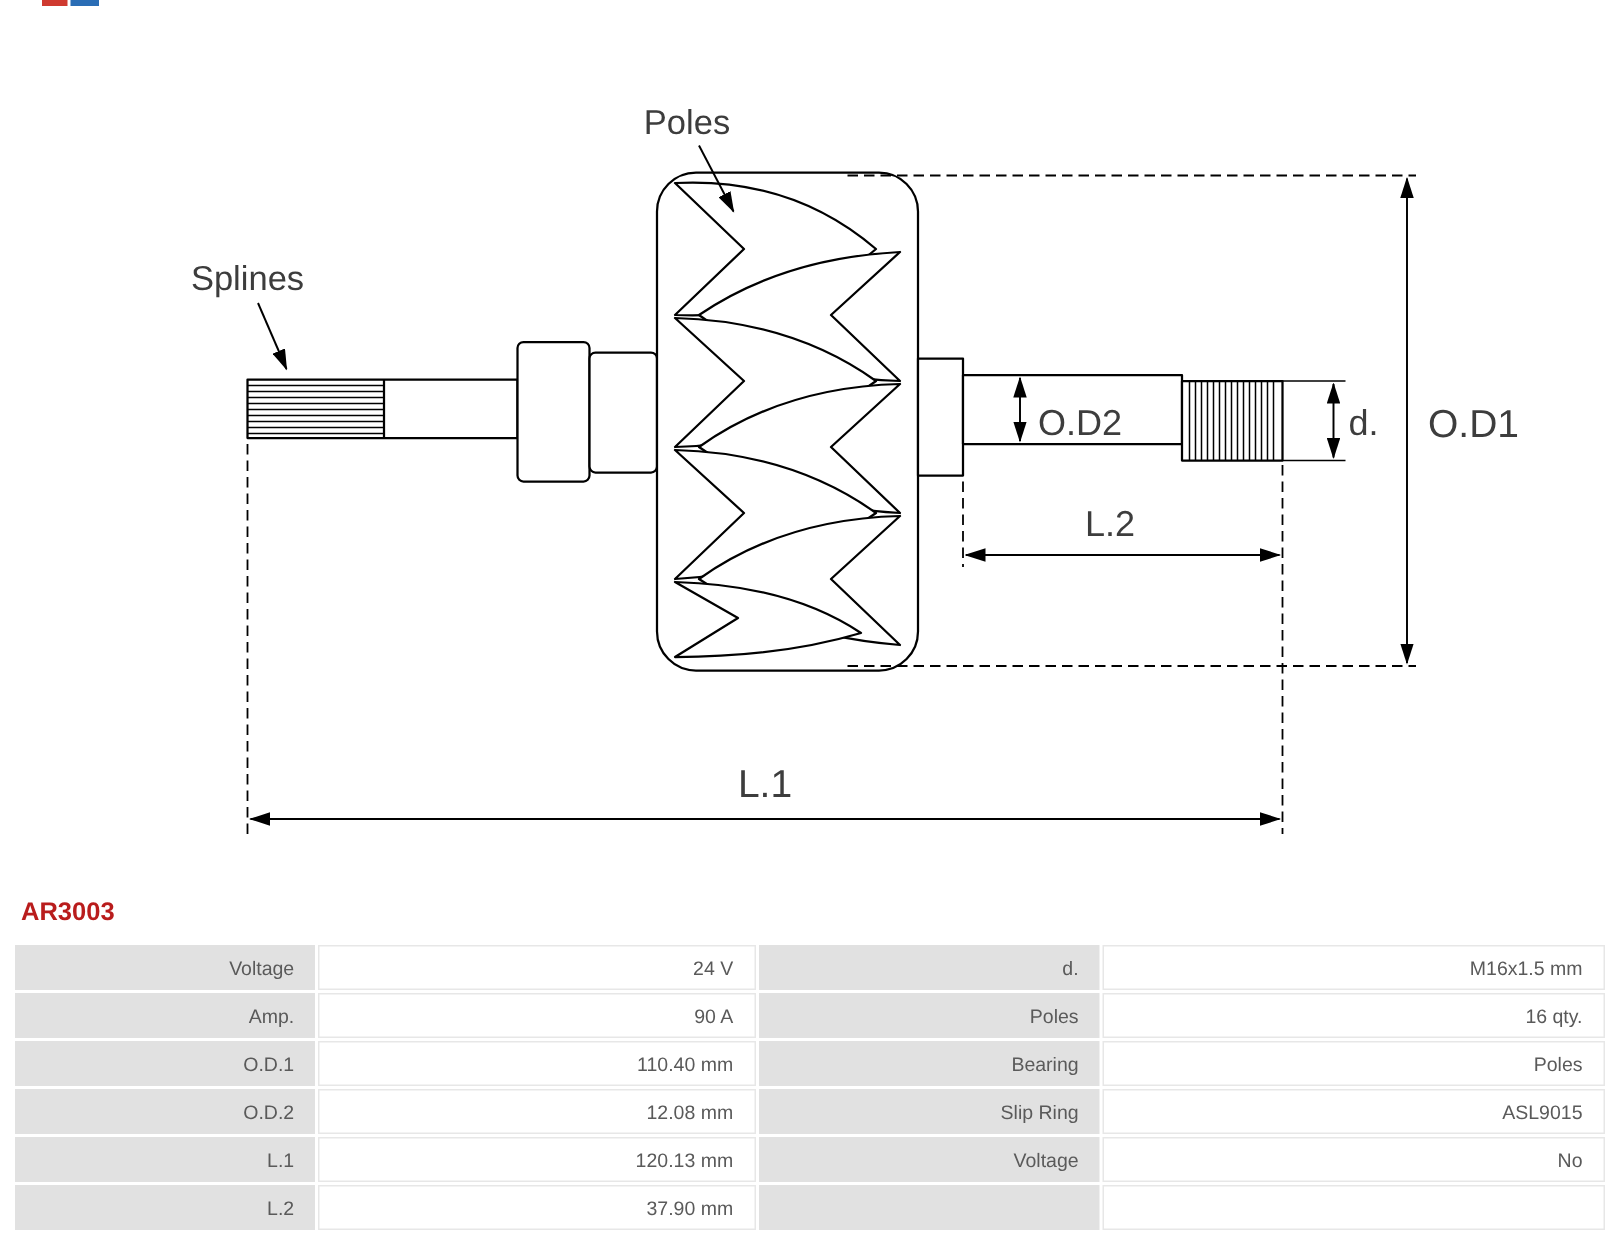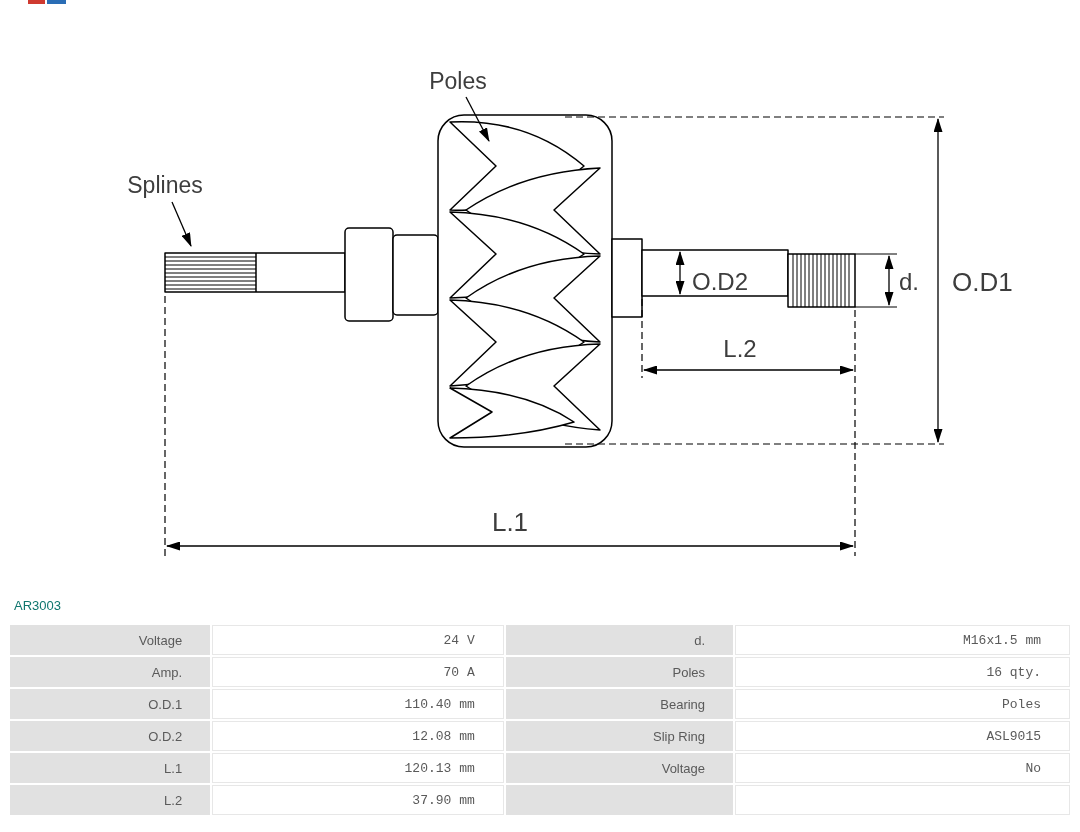--- a/index.html
+++ b/index.html
@@ -4,43 +4,43 @@
 <style>
   html,body{margin:0;padding:0;background:#fff;}
   body{
     width:1080px;height:832px;position:relative;overflow:hidden;
     font-family:"Liberation Sans", sans-serif;
   }
   .diagram-wrap{width:1080px;height:592px;}
   svg text{font-family:"Liberation Sans", sans-serif;fill:#3d3d3d;}
   .product-code{
     margin:6px 0 10px 14px;
-    font-size:13px;
-    color:#0f766e;
-    font-weight:400;
+    font-size:17px;
+    color:#b91c1c;
+    font-weight:700;
   }
   table.spec{
     margin:0 8px;
     width:1064px;
     border-collapse:separate;
     border-spacing:2px;
     font-size:13px;
     color:#5a5a5a;
     table-layout:fixed;
   }
   table.spec td{
     height:28px;
-    padding:0 28px;
+    padding:0 14px;
     vertical-align:middle;
     text-align:right;
     overflow:hidden;
     white-space:nowrap;
   }
   td.lbl{background:#e1e1e1;}
-  td.val{background:#ffffff;border:1px solid #e7e7e7;font-family:Liberation Mono, monospace;}
+  td.val{background:#ffffff;border:1px solid #e7e7e7;}
 </style>
 </head>
 <body>
 
 <div class="diagram-wrap">
 <svg width="1080" height="592" viewBox="0 0 1080 592" xmlns="http://www.w3.org/2000/svg">
   <defs>
     <marker id="arr" markerUnits="userSpaceOnUse" markerWidth="14" markerHeight="9" refX="13" refY="4.5" orient="auto-start-reverse">
       <path d="M0,0 L14,4.5 L0,9 Z" fill="#000"></path>
     </marker>
@@ -133,21 +133,21 @@
   </colgroup>
   <tbody>
     <tr>
       <td class="lbl">Voltage</td>
       <td class="val">24 V</td>
       <td class="lbl">d.</td>
       <td class="val">M16x1.5 mm</td>
     </tr>
     <tr>
       <td class="lbl">Amp.</td>
-      <td class="val">70 A</td>
+      <td class="val">90 A</td>
       <td class="lbl">Poles</td>
       <td class="val">16 qty.</td>
     </tr>
     <tr>
       <td class="lbl">O.D.1</td>
       <td class="val">110.40 mm</td>
       <td class="lbl">Bearing</td>
       <td class="val">Poles</td>
     </tr>
     <tr>

